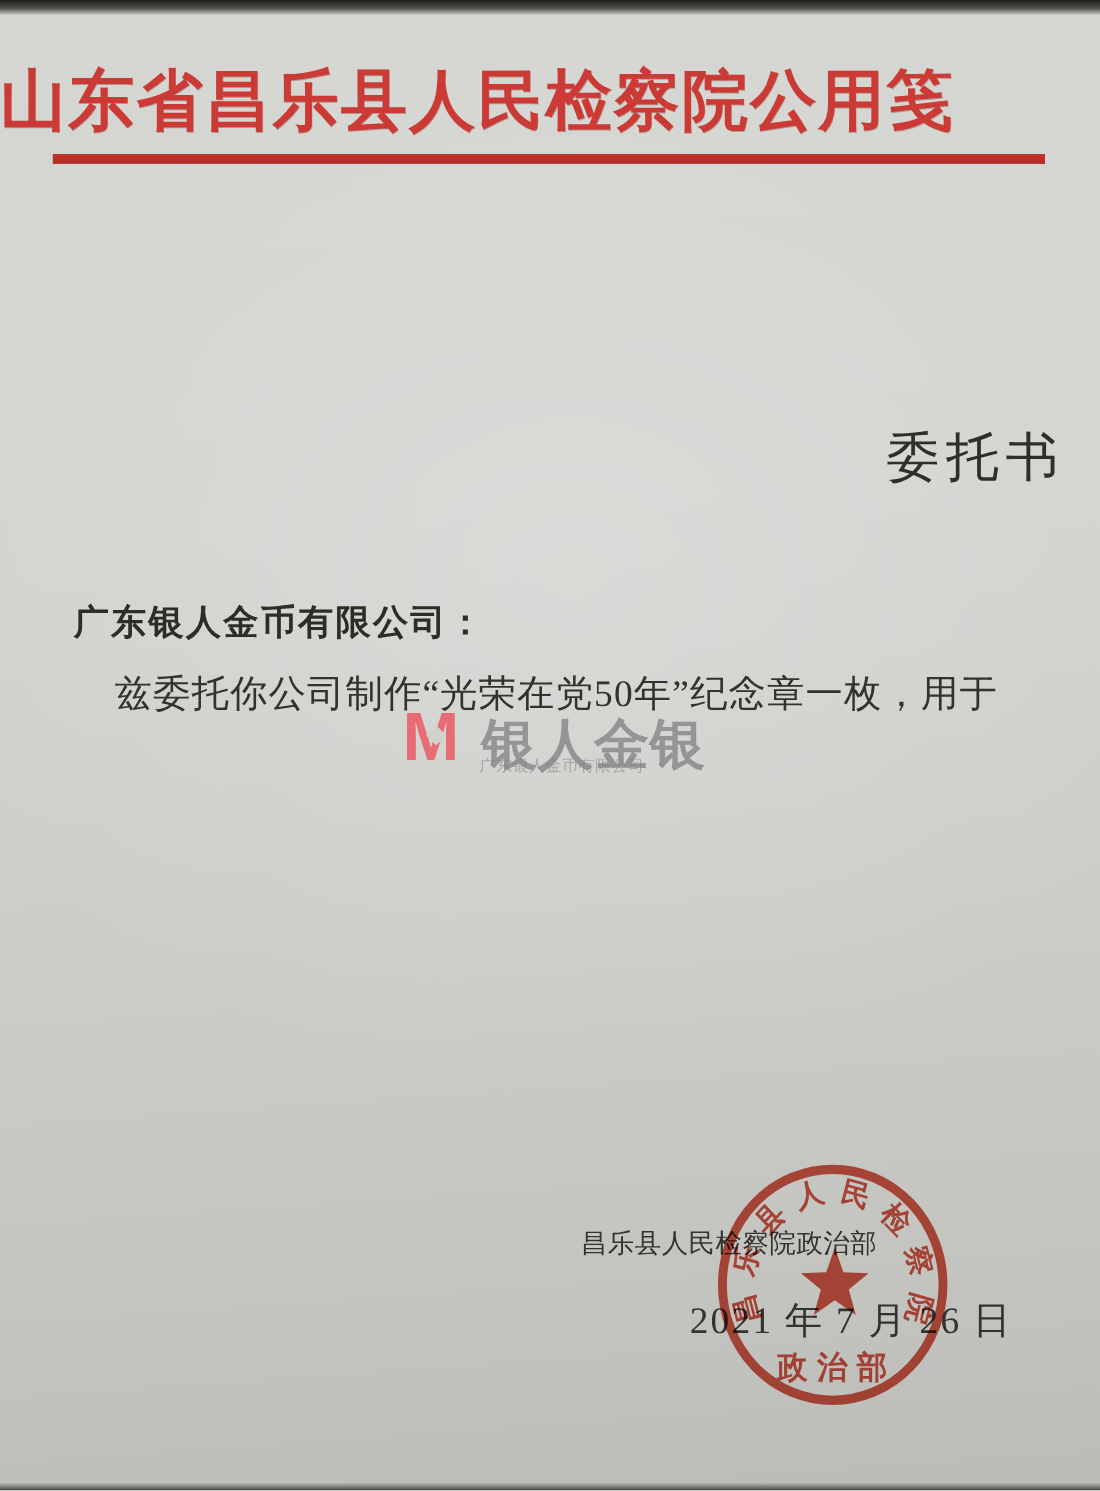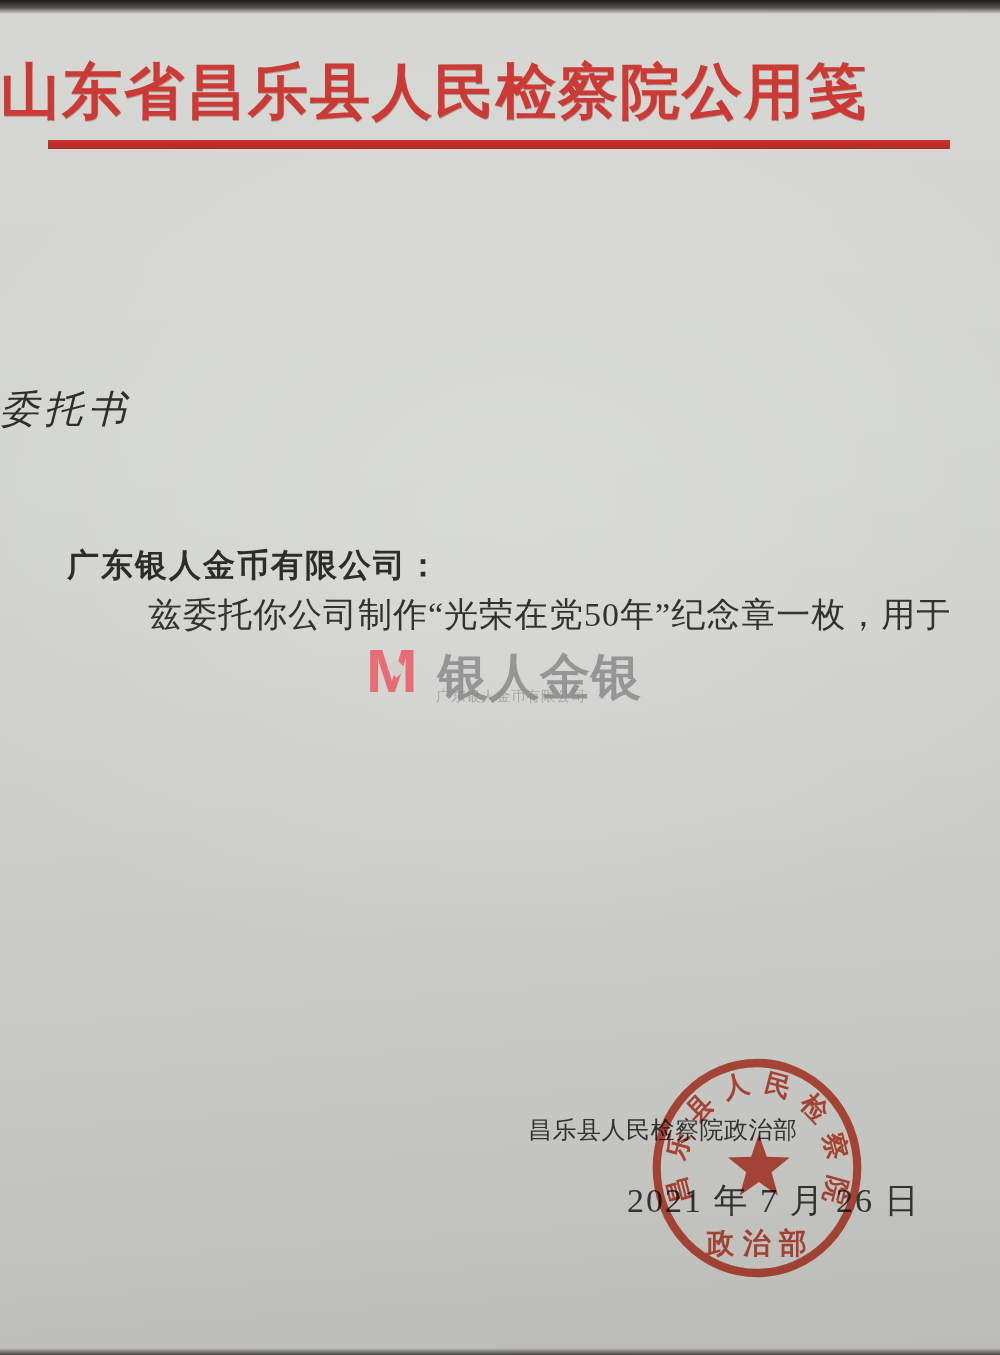--- a/index.html
+++ b/index.html
@@ -30,34 +30,34 @@
     color: #cb3a34;
     text-shadow: 0.5px 0.5px 0 rgba(120,30,25,0.35);
     white-space: nowrap;
   }
   .red-rule {
     position: absolute; left: 48px; top: 140px; width: 902px; height: 9px;
     background: linear-gradient(to bottom, #c4342c, #b22c26);
   }
   .doc-title {
     position: absolute; left: 0; top: 384px; width: 968px;
-    text-align: left;
-    font-size: 38px; letter-spacing: 6px; font-weight: 500;
-    color: #2e2e2a; white-space: nowrap; font-style: italic;
+    text-align: right;
+    font-size: 48px; letter-spacing: 6px; font-weight: 500;
+    color: #2e2e2a; white-space: nowrap;
   }
   .addressee {
     position: absolute; left: 67px; top: 544px;
     font-size: 32px; font-weight: 700; letter-spacing: 2px;
     color: #2c2c28; white-space: nowrap;
   }
   .body-line {
     position: absolute; font-size: 34px; color: #32322e;
     letter-spacing: 1px; white-space: nowrap;
   }
-  .line-1 { left: 104px; top: 592px; margin-left: 44px; }
+  .line-1 { left: 104px; top: 608px; }
   .line-2 { left: 66px;  top: 655px; }
   .closing { left: 76px; top: 790px; }
   .watermark {
     position: absolute; left: 366px; top: 644px; width: 230px; height: 62px;
     pointer-events: none;
   }
   .wm-logo {
     position: absolute; left: 0; top: 2px; width: 62px; height: 54px;
     font-family: "Liberation Sans", "DejaVu Sans", sans-serif;
     font-size: 62px; font-weight: 900; line-height: 50px;

